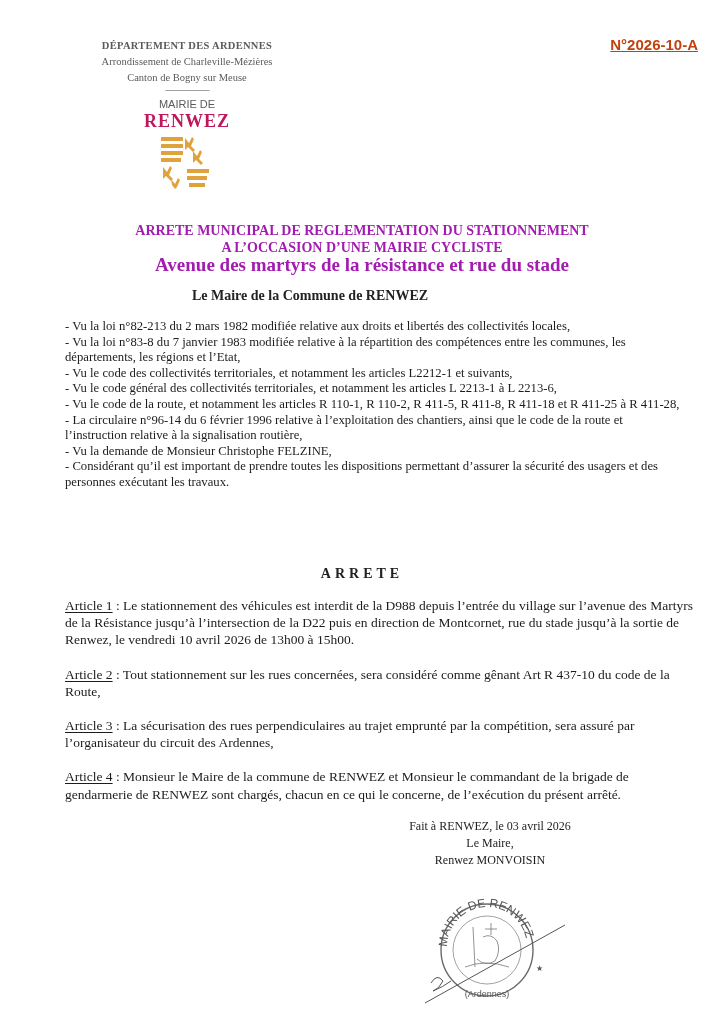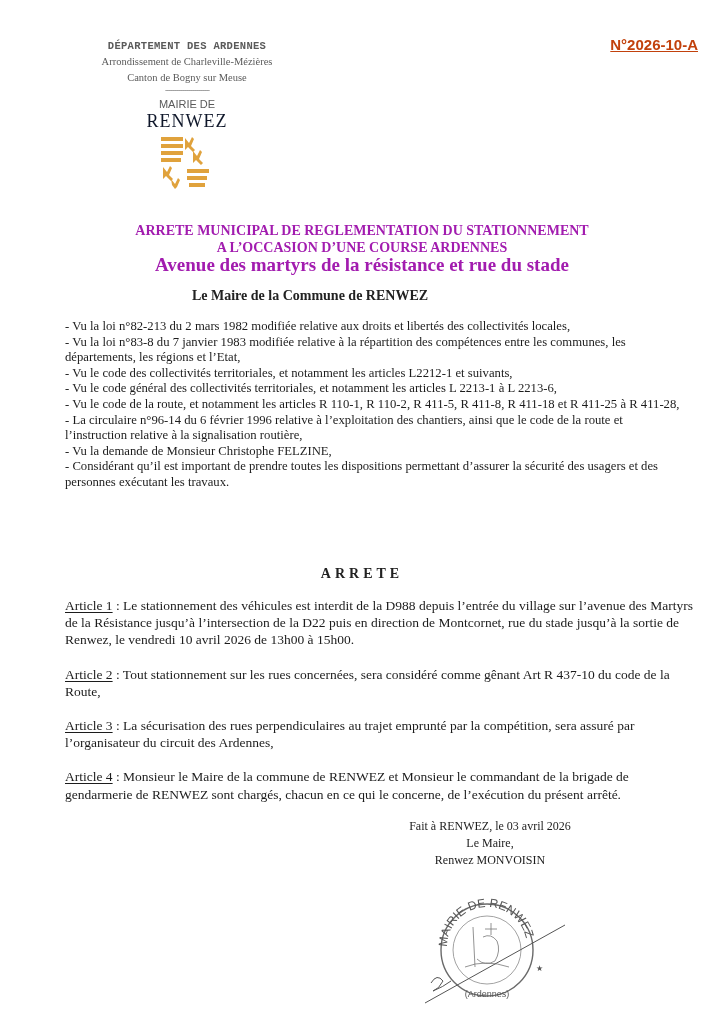--- a/index.html
+++ b/index.html
@@ -1,24 +1,24 @@
 <!DOCTYPE html>
 <html><head>
 <meta charset="utf-8">
 <style>
   html, body { margin: 0; padding: 0; background: #ffffff; }
   body { width: 724px; height: 1024px; position: relative; overflow: hidden;
          font-family: "Liberation Serif", serif; color: #1c1c1c; }
   .abs { position: absolute; }
   .hdr-left { left: 62px; top: 38px; width: 250px; text-align: center; color: #5a5a5a; }
-  .dept { font-family: Liberation Mono, monospace; font-size: 10.5px; font-weight: bold; letter-spacing: 0.3px; line-height: 16px; }
+  .dept { font-family: Liberation Serif, serif; font-size: 10.5px; font-weight: bold; letter-spacing: 0.3px; line-height: 16px; }
   .arr { font-size: 10.5px; line-height: 16px; }
   .dashes { font-size: 9px; line-height: 8px; letter-spacing: -1px; color: #777; }
   .mairie { font-family: "Liberation Sans", sans-serif; font-size: 11px; line-height: 14px; margin-top: 3px; }
-  .renwez { font-size: 18px; font-weight: normal; letter-spacing: 1px; line-height: 20px; color: #0f172a; }
+  .renwez { font-size: 18px; font-weight: bold; letter-spacing: 1px; line-height: 20px; color: #be185d; }
   .crest { width: 60px; height: 58px; margin: 4px auto 0; display: block; }
   .ref { right: 26px; top: 36px; font-family: "Liberation Sans", sans-serif; font-size: 15px;
          font-weight: bold; color: #c2410c; text-decoration: underline; }
   .title { left: 0; width: 724px; top: 222px; text-align: center; font-weight: bold;
            font-size: 14px; line-height: 17px; color: #a21caf; }
   .title .sub { font-size: 19px; }
   .mayor { left: 0; width: 620px; top: 288px; text-align: center; font-weight: bold; font-size: 14px; color: #222; }
   .consid { left: 65px; top: 319px; width: 620px; font-size: 12.7px; line-height: 15.6px; }
   .consid div { margin: 0; }
   .arrete { left: 0; width: 724px; top: 566px; text-align: center; font-weight: bold; font-size: 14px; letter-spacing: 4px; color: #222; }
@@ -52,21 +52,21 @@
       <path d="M6 32 l4 5 l3 -6 l2 2 l-3 7 l4 4 l-2 2 l-5 -5 l-3 3z"></path>
       <path d="M14 44 l4 5 l3 -6 l2 2 l-3 7 l-2 2 l-3 -4z"></path>
     </g>
   </svg>
 </div>
 
 <div class="abs ref">N°2026-10-A</div>
 
 <div class="abs title">
   <div>ARRETE MUNICIPAL DE REGLEMENTATION DU STATIONNEMENT</div>
-  <div>A L’OCCASION D’UNE COURSE ARDENNES</div>
+  <div>A L’OCCASION D’UNE MAIRIE CYCLISTE</div>
   <div class="sub">Avenue des martyrs de la résistance et rue du stade</div>
 </div>
 
 <div class="abs mayor">Le Maire de la Commune de RENWEZ</div>
 
 <div class="abs consid">
   <div>- Vu la loi n°82-213 du 2 mars 1982 modifiée relative aux droits et libertés des collectivités locales,</div>
   <div>- Vu la loi n°83-8 du 7 janvier 1983 modifiée relative à la répartition des compétences entre les communes, les départements, les régions et l’Etat,</div>
   <div>- Vu le code des collectivités territoriales, et notamment les articles L2212-1 et suivants,</div>
   <div>- Vu le code général des collectivités territoriales, et notamment les articles L 2213-1 à L 2213-6,</div>

